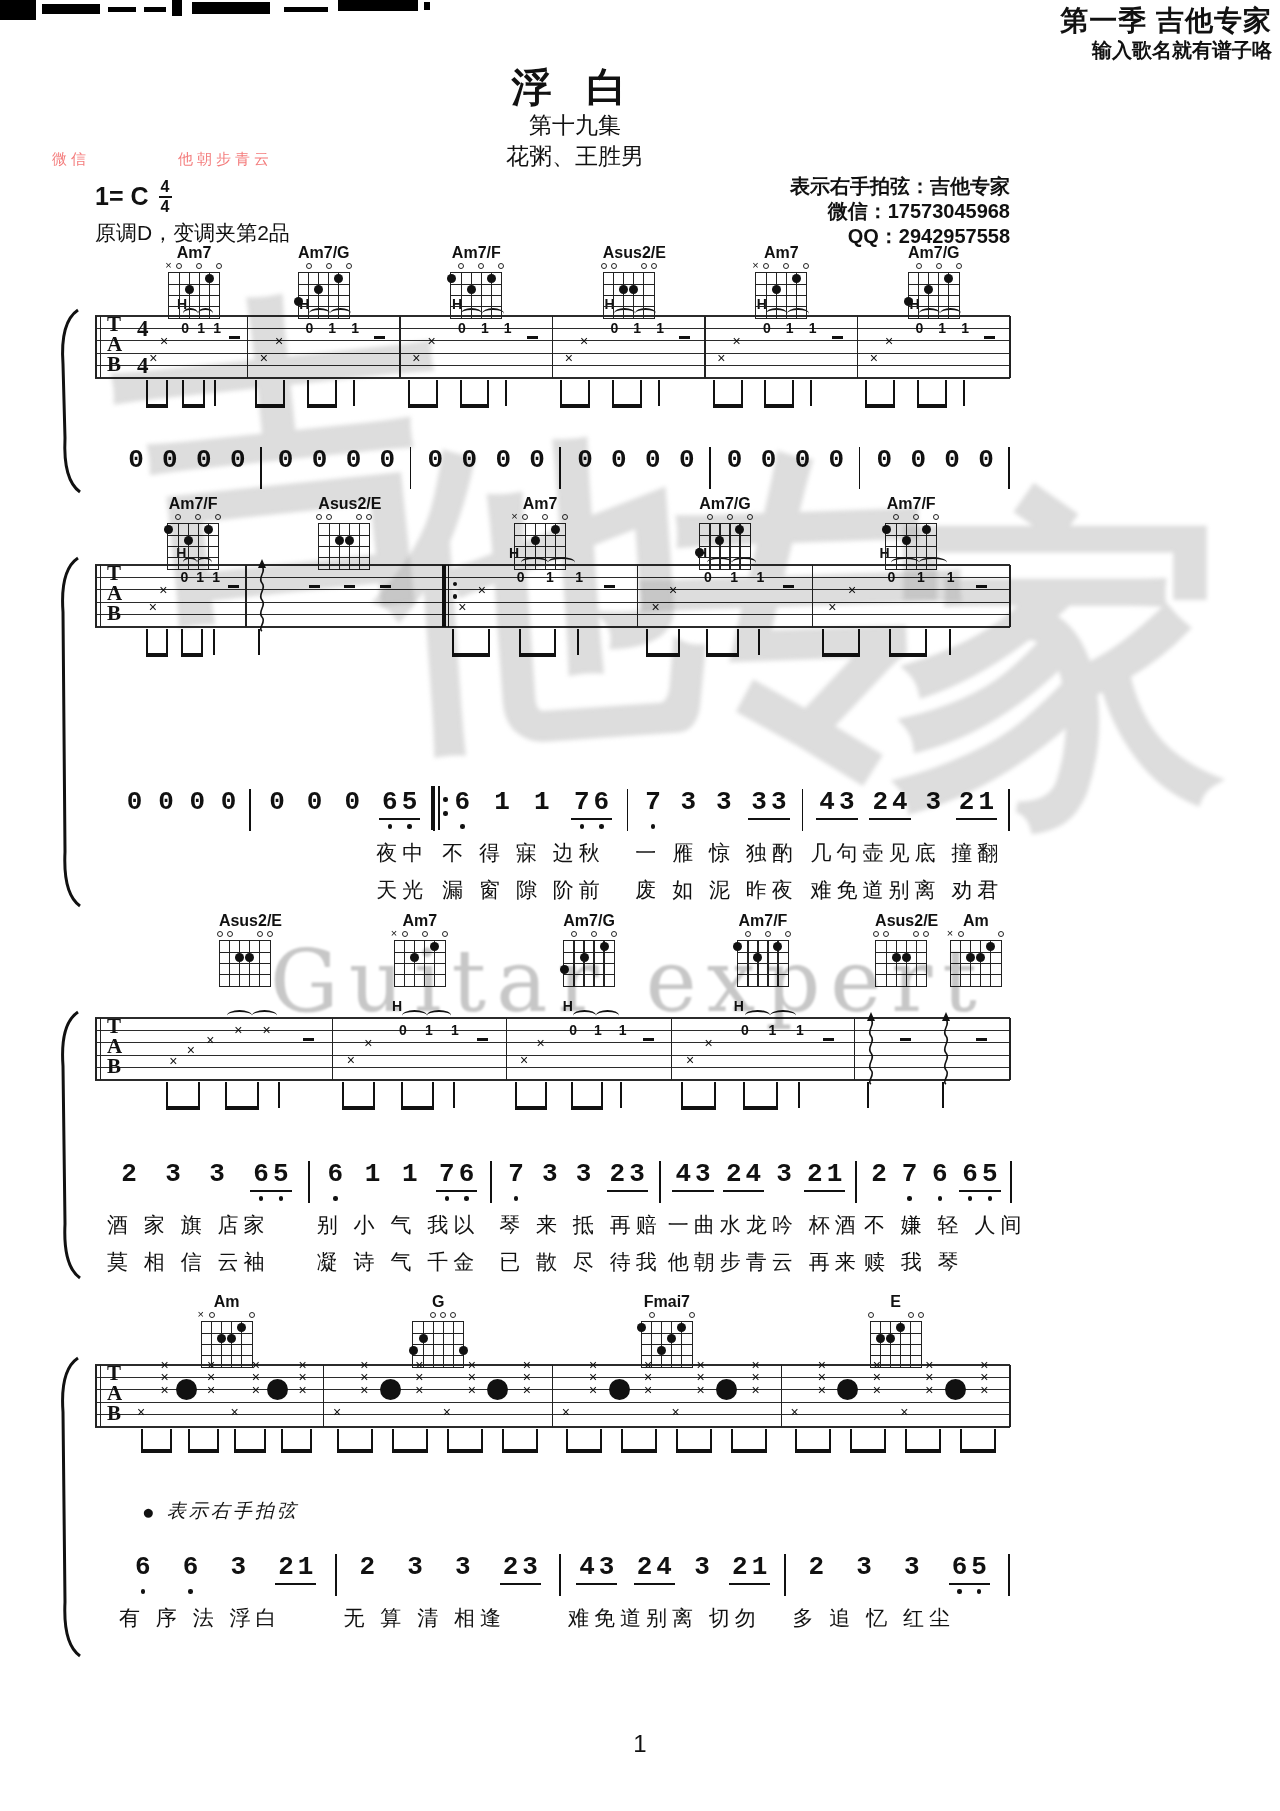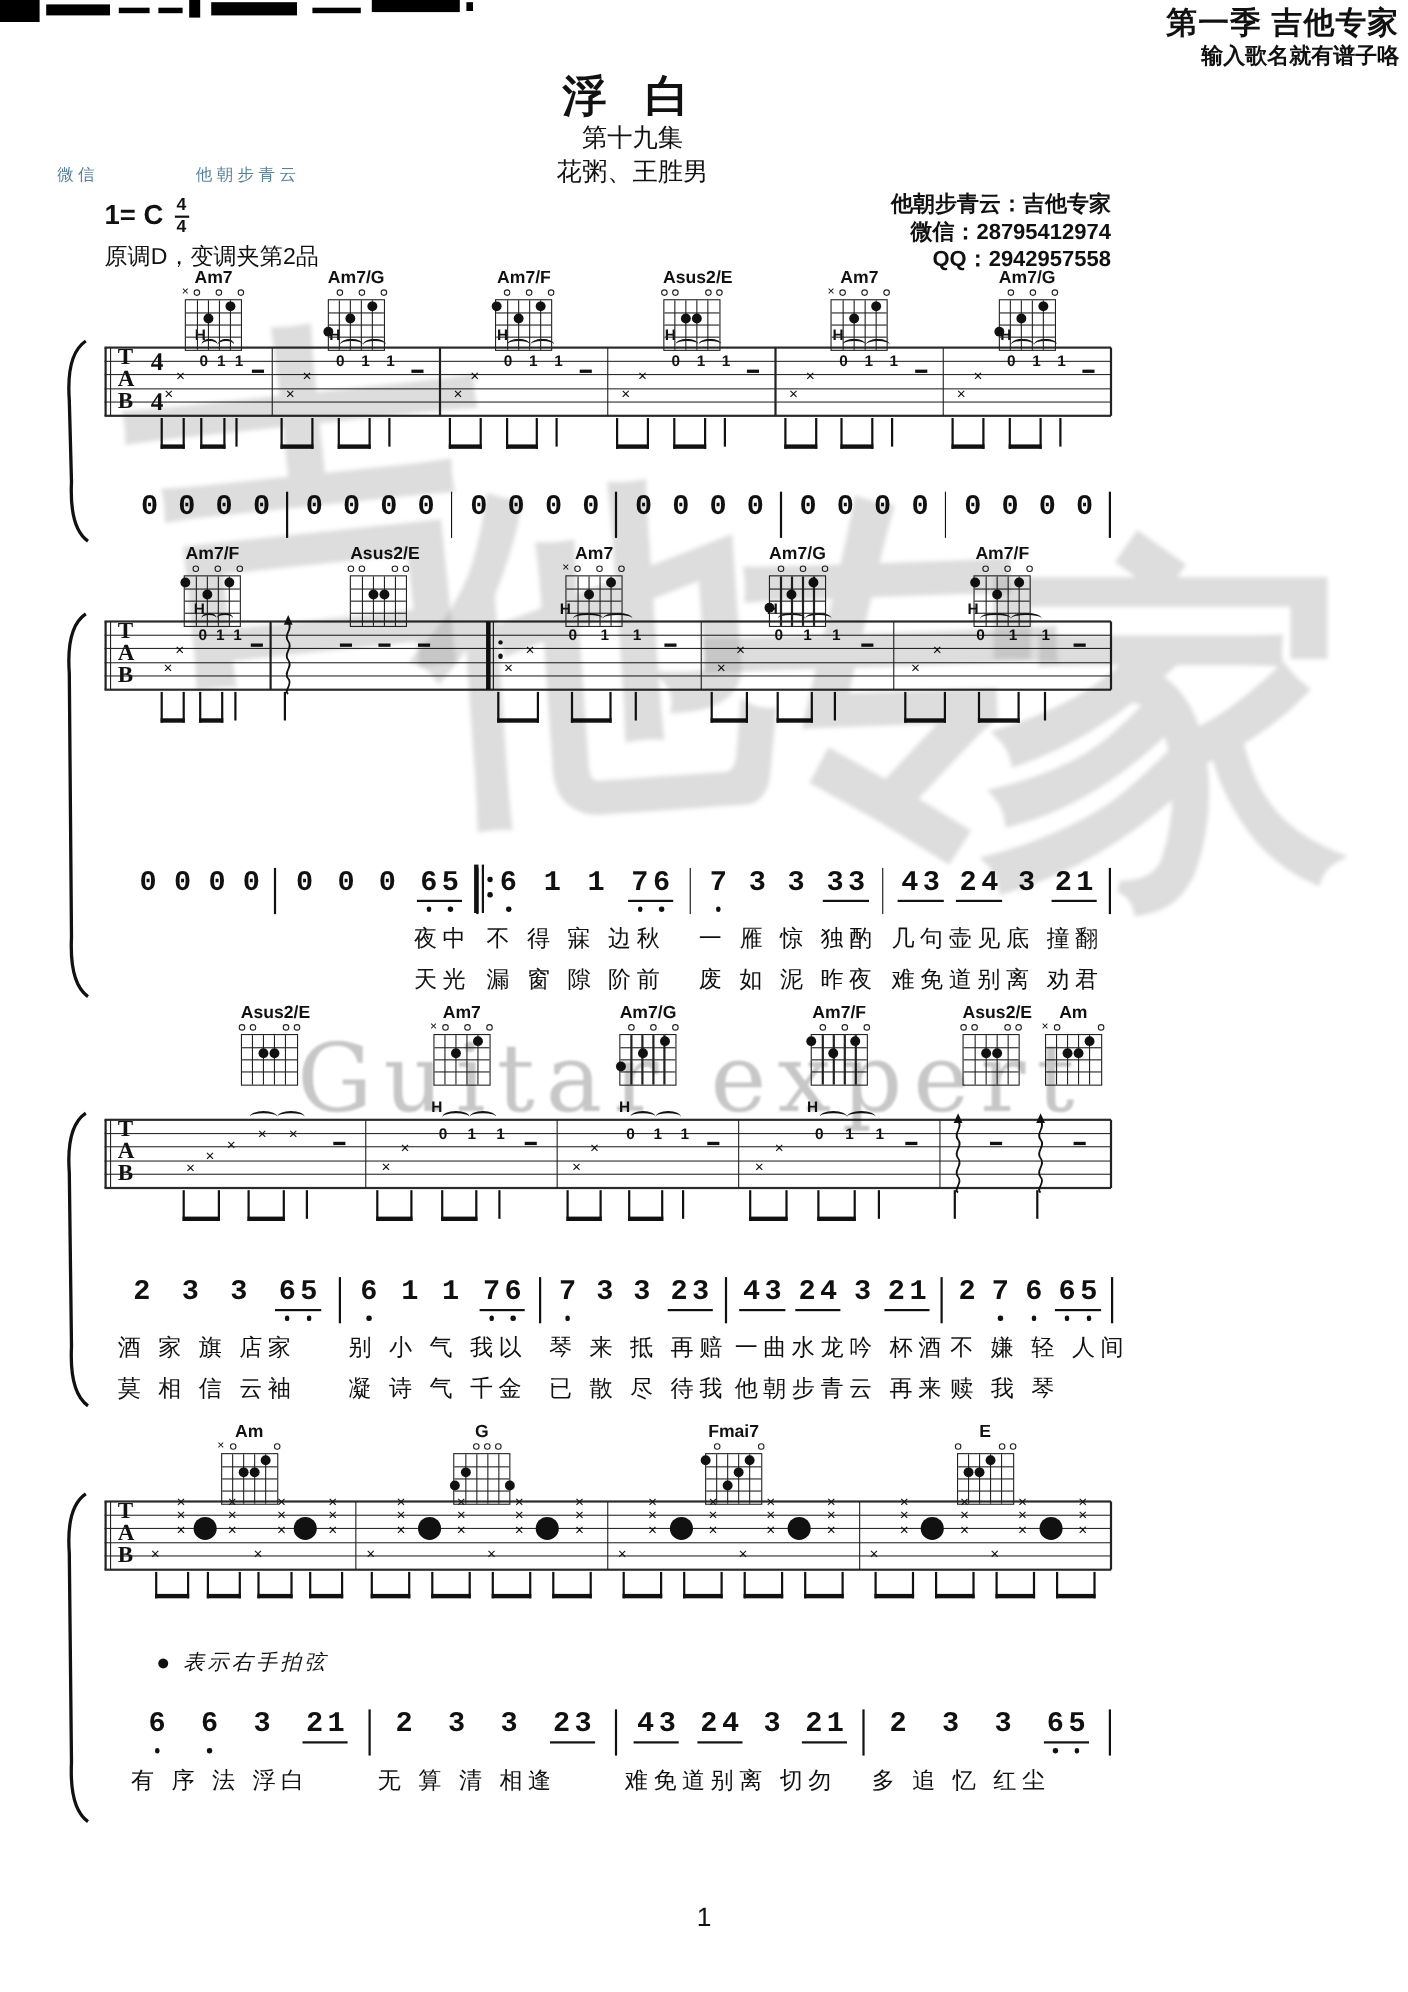--- a/index.html
+++ b/index.html
@@ -6,21 +6,21 @@
   #page{position:relative;width:1280px;height:1811px;background:#fff;margin:0 auto;
         font-family:"Liberation Sans",sans-serif;color:#111;overflow:hidden;}
   
   .afrag{position:absolute;background:#000;}
   .banner-note{position:absolute;left:337px;top:26px;font-size:19px;font-weight:bold;white-space:nowrap;}
   .series{position:absolute;right:8px;top:2px;font-size:28px;font-weight:bold;letter-spacing:1px;}
   .series-sub{position:absolute;right:8px;top:37px;font-size:20px;font-weight:bold;}
   .title{position:absolute;left:0;width:1150px;text-align:center;top:60px;font-size:40px;font-weight:bold;letter-spacing:12px;}
   .episode{position:absolute;left:0;width:1150px;text-align:center;top:110px;font-size:23px;}
   .artists{position:absolute;left:0;width:1150px;text-align:center;top:141px;font-size:23px;}
-  .faintword{position:absolute;font-size:15px;color:#0c4a6e;opacity:.7;letter-spacing:4px;}
+  .faintword{position:absolute;font-size:15px;color:#ef4444;opacity:.7;letter-spacing:4px;}
   .keyrow{position:absolute;left:95px;top:179px;font-size:25px;font-weight:bold;display:flex;align-items:center;gap:10px;}
   .ts{display:inline-flex;flex-direction:column;align-items:center;line-height:1;}
   .ts span{font-size:16px;font-weight:bold;font-style:normal;}
   .ts .tsline{width:13px;height:1.6px;background:#111;margin:1px 0;}
   .capo{position:absolute;left:95px;top:219px;font-size:21px;}
   .contact{position:absolute;right:270px;top:174px;text-align:right;font-size:20px;font-weight:bold;line-height:1.25;}
   
   #watermark{position:absolute;inset:0;z-index:3;pointer-events:none;mix-blend-mode:multiply;}
   .wchar{position:absolute;color:#9b9b9b;opacity:.34;font-family:"DejaVu Serif",serif;font-weight:bold;filter:blur(2px);line-height:1;}
   .wen{position:absolute;color:#8f8f8f;opacity:.5;font-family:"DejaVu Serif",serif;letter-spacing:10px;filter:blur(1px);line-height:1;}
@@ -112,22 +112,22 @@
     <span>1= C</span>
     <span class="ts">
       <span>4</span>
       <span class="tsline"></span>
       <span>4</span>
     </span>
   </div>
   <div class="capo">原调D，变调夹第2品</div>
 
   <div class="contact">
-    <div>他朝步青云：吉他专家</div>
-    <div>微信：28795412974</div>
+    <div>表示右手拍弦：吉他专家</div>
+    <div>微信：17573045968</div>
     <div>QQ：2942957558</div>
   </div>
 
   <div id="music">
       <div class="sysbracket" style="left: 50px; top: 308px;"><svg width="34" height="186" viewBox="0 0 34 186">
           <path d="M28 2 Q10 14 13 56 L15 130 Q13 172 30 184" fill="none" stroke="#111" stroke-width="3"></path>
         </svg></div>
       <div class="sysbracket" style="left: 50px; top: 556px;"><svg width="34" height="352" viewBox="0 0 34 352">
           <path d="M28 2 Q10 14 13 56 L15 296 Q13 338 30 350" fill="none" stroke="#111" stroke-width="3"></path>
         </svg></div>

